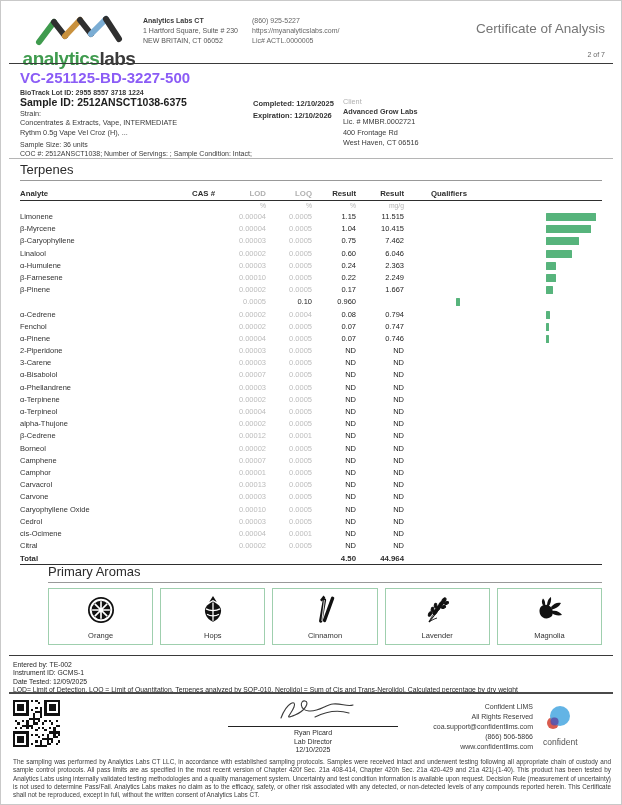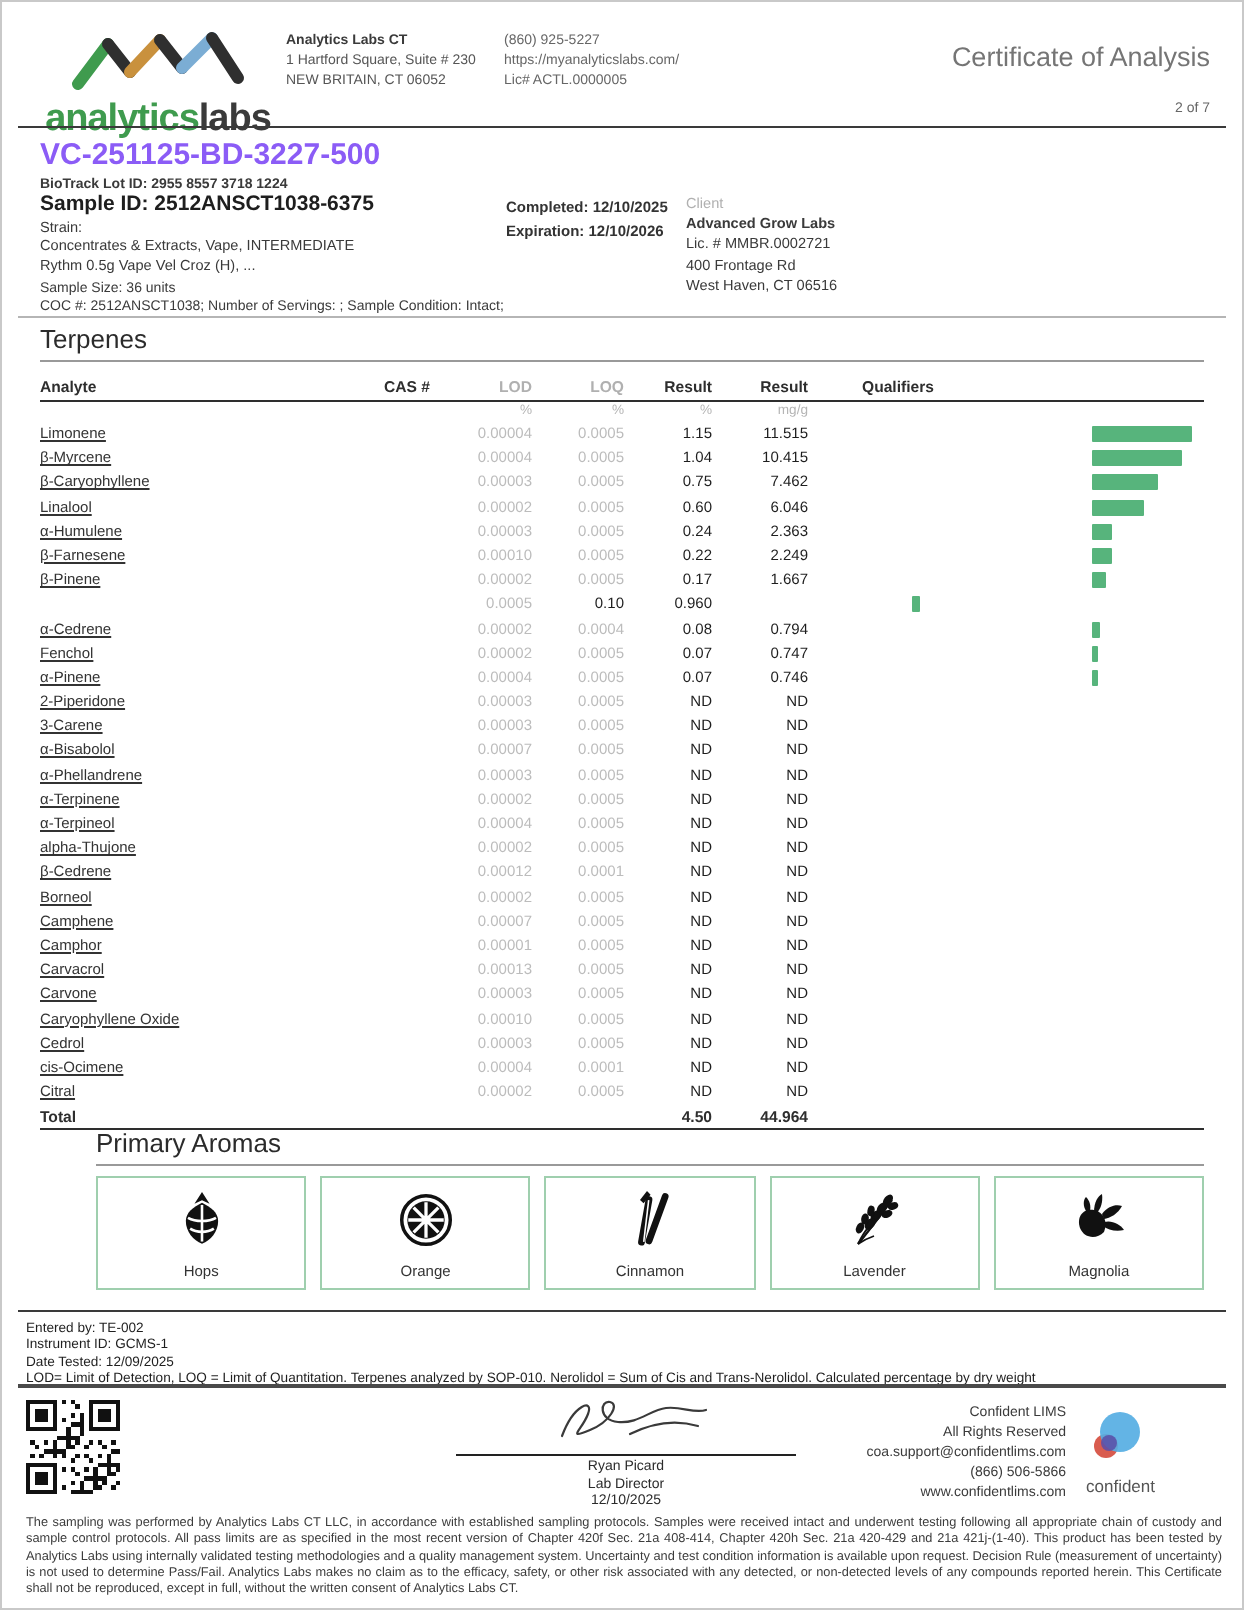--- a/index.html
+++ b/index.html
@@ -35,21 +35,21 @@
   
   .section-title { font-size:13px; color:#2b2b2b; }
   .terpenes { position:absolute; left:19px; right:19px; top:161px; }
   .terpenes .section-title { padding-bottom:3px; border-bottom:1px solid #999; }
   .t-row { display:grid; grid-template-columns:172px 36px 38px 46px 44px 48px 90px 1fr; align-items:center; }
   .t-head { font-size:7.8px; font-weight:bold; height:15px; border-bottom:1.7px solid #2e2e2e; margin-top:5px; }
   .t-head .gray { color:#b0b0b0; }
   .t-head .qual { padding-left:27px; }
   .t-units { font-size:6.8px; color:#b5b5b5; height:10px; line-height:10px; }
   .t-data { font-size:7.5px; height:12.2px; line-height:12.2px; }
-  .t-data .analyte { color:#333;text-decoration:underline; }
+  .t-data .analyte { color:#333; }
   .t-data .dim { color:#bcbcbc; }
   .t-data .res { color:#1e1e1e; }
   .num { text-align:right; }
   .bar-cell { height:12.2px; display:flex; align-items:center; }
   .bar { height:8px; margin-left:52px; border-radius:0.5px; }
   .t-total { font-size:7.8px; font-weight:bold; height:13px; line-height:13px; border-bottom:1.5px solid #2e2e2e; }
   
   .aromas { position:absolute; left:19px; right:19px; top:563px;padding-left:28px; }
   .aromas .section-title { padding-bottom:3px; border-bottom:1px solid #999; }
   .aroma-box-row { display:flex; gap:7px; margin-top:5px; }
@@ -469,46 +469,46 @@
         <div></div>
     </div>
   </div>
 
   <div class="aromas">
     <div class="section-title">Primary Aromas</div>
     <div class="aroma-box-row">
 
     <div class="aroma-box" style="">
         <div class="aroma-icon">
+            <svg width="28" height="28" viewBox="0 0 24 24">
+              <circle cx="12" cy="12" r="10.4" fill="none" stroke="#111" stroke-width="1.5"></circle>
+              <circle cx="12" cy="12" r="8" fill="#111"></circle>
+              <g stroke="#fff" stroke-width="1.4">
+                <path d="M12 4.4 V19.6 M4.4 12 H19.6 M6.7 6.7 L17.3 17.3 M17.3 6.7 L6.7 17.3"></path>
+              </g>
+              <circle cx="12" cy="12" r="1.3" fill="#fff"></circle>
+            </svg>
+          </div>
+        <div class="aroma-label">Orange</div>
+      </div>
+        <div class="aroma-box" style="">
+        <div class="aroma-icon">
             <svg width="26" height="28" viewBox="0 0 24 26">
               <g fill="#111">
                 <path d="M12 0 L15.5 5.5 L12 3.8 L8.5 5.5 Z"></path>
                 <path d="M12 5 C8 7 4.5 9.5 4.5 13.5 C4.5 18.5 8 22.5 12 24 C16 22.5 19.5 18.5 19.5 13.5 C19.5 9.5 16 7 12 5 Z"></path>
               </g>
               <g stroke="#fff" stroke-width="1.2" fill="none">
                 <path d="M5.5 12 C9 14 15 14 18.5 12"></path>
                 <path d="M6.5 17 C9.5 19 14.5 19 17.5 17"></path>
                 <path d="M12 6 V23"></path>
               </g>
             </svg>
           </div>
         <div class="aroma-label">Hops</div>
-      </div>
-        <div class="aroma-box" style="">
-        <div class="aroma-icon">
-            <svg width="28" height="28" viewBox="0 0 24 24">
-              <circle cx="12" cy="12" r="10.4" fill="none" stroke="#111" stroke-width="1.5"></circle>
-              <circle cx="12" cy="12" r="8" fill="#111"></circle>
-              <g stroke="#fff" stroke-width="1.4">
-                <path d="M12 4.4 V19.6 M4.4 12 H19.6 M6.7 6.7 L17.3 17.3 M17.3 6.7 L6.7 17.3"></path>
-              </g>
-              <circle cx="12" cy="12" r="1.3" fill="#fff"></circle>
-            </svg>
-          </div>
-        <div class="aroma-label">Orange</div>
       </div>
         <div class="aroma-box" style="">
         <div class="aroma-icon">
             <svg width="26" height="30" viewBox="0 0 26 30">
               <g fill="#111">
                 <rect x="9" y="3" width="3.4" height="25" rx="1.7" transform="rotate(10 11 15)"></rect>
                 <rect x="15" y="1" width="3.4" height="27" rx="1.7" transform="rotate(20 17 14)"></rect>
                 <path d="M8 5 L11.5 0.5 L13.3 2.4 L9.8 6.6 Z"></path>
               </g>
               <path d="M10.6 5 L11.8 26" stroke="#fff" stroke-width="0.8" transform="rotate(10 11 15)" fill="none"></path>

